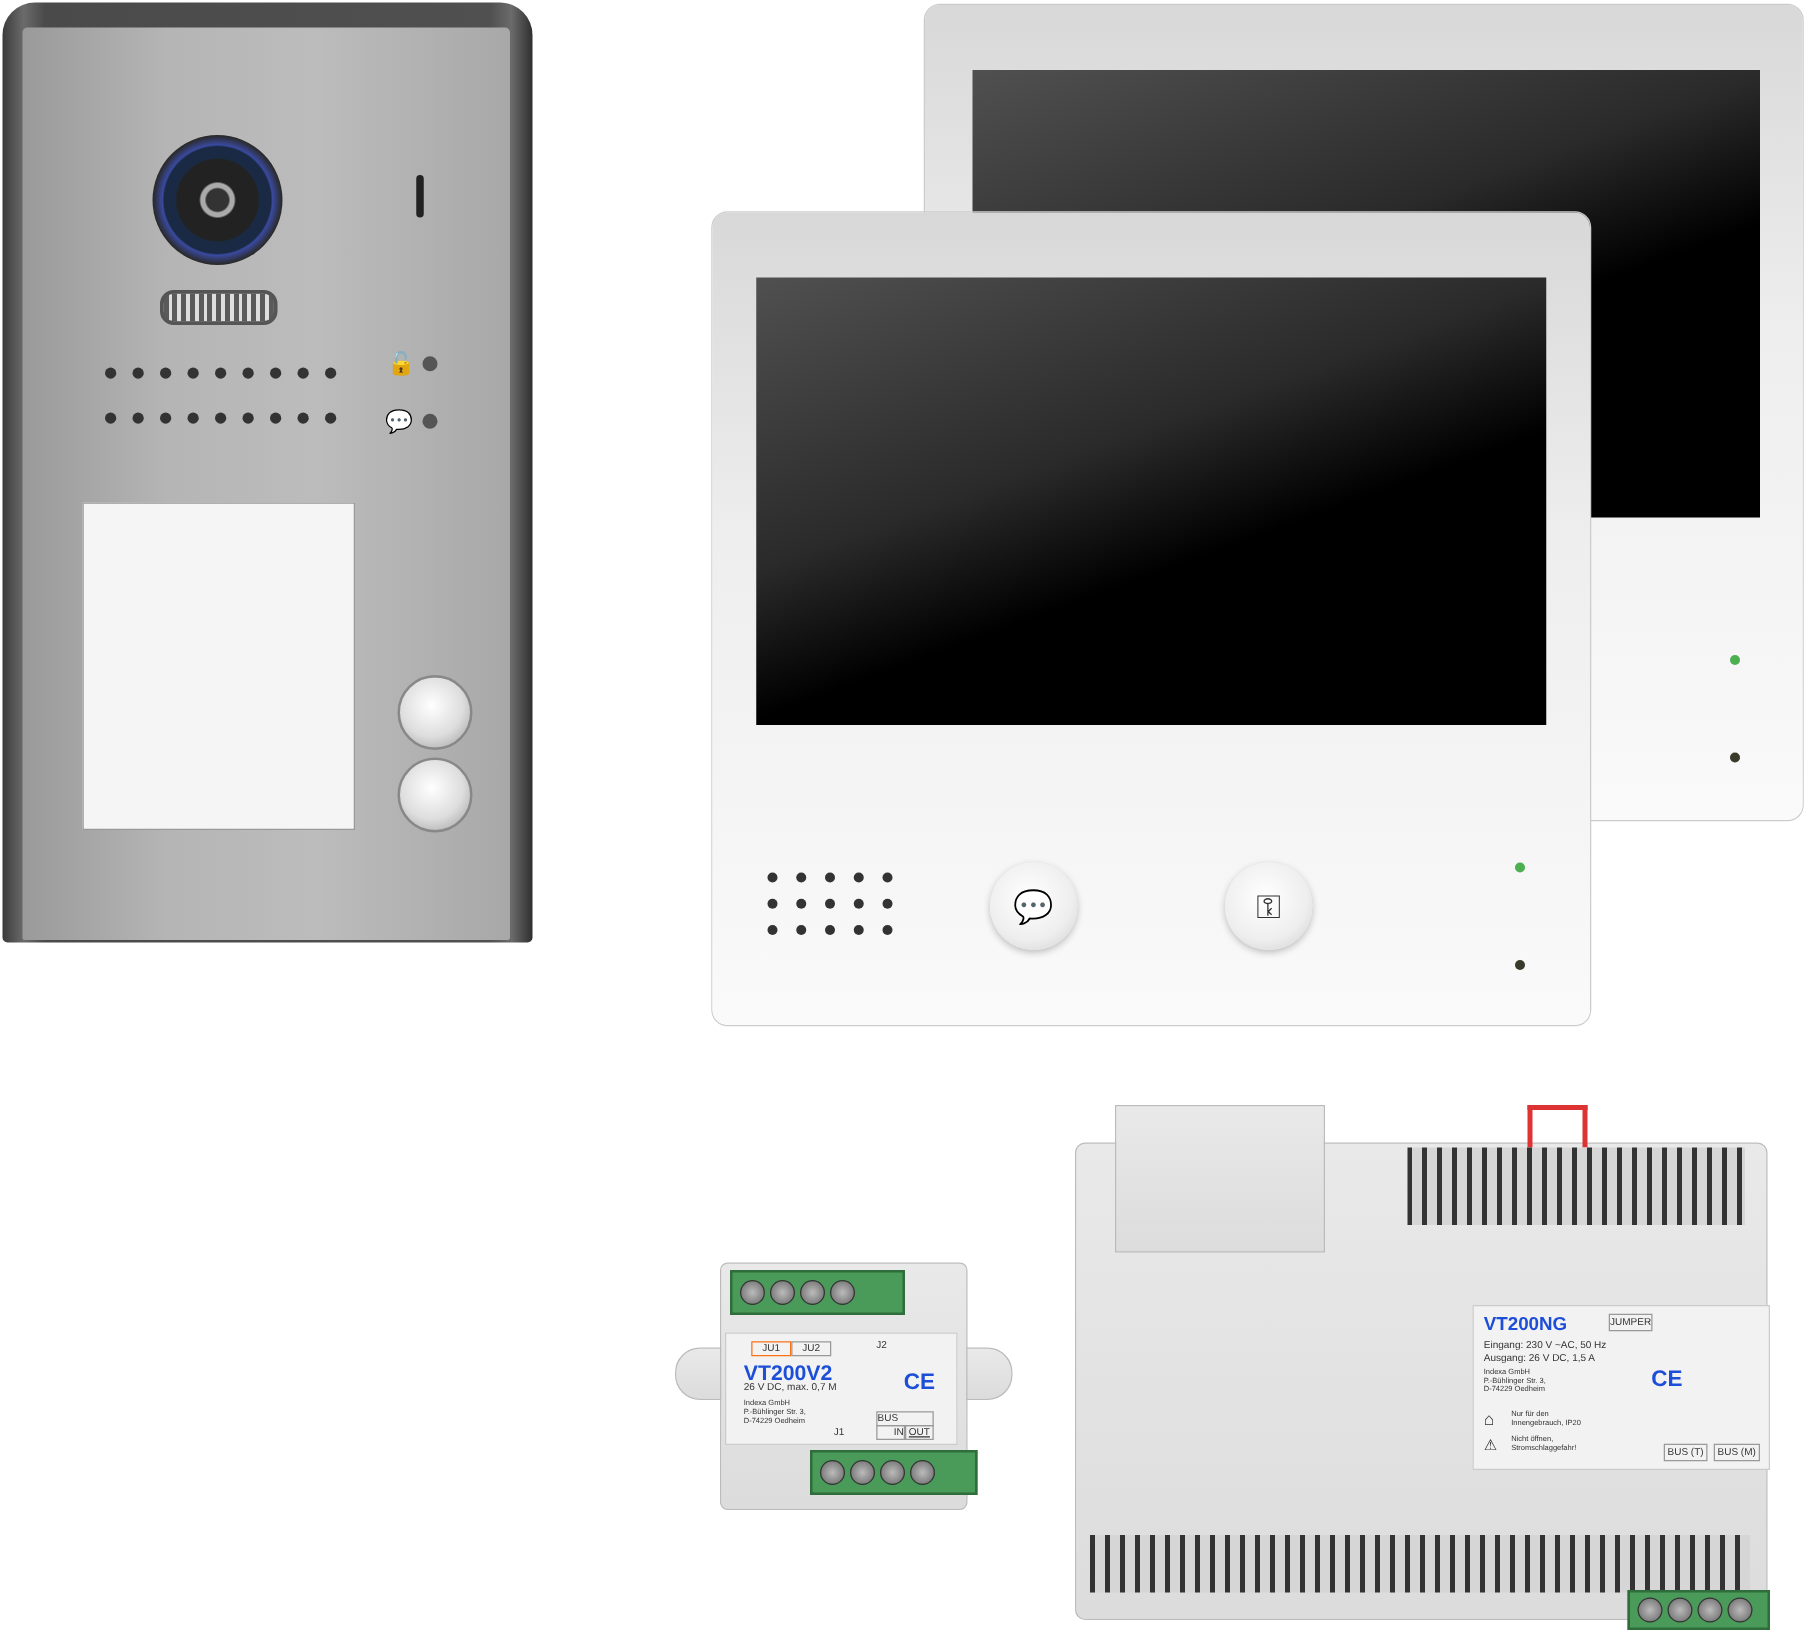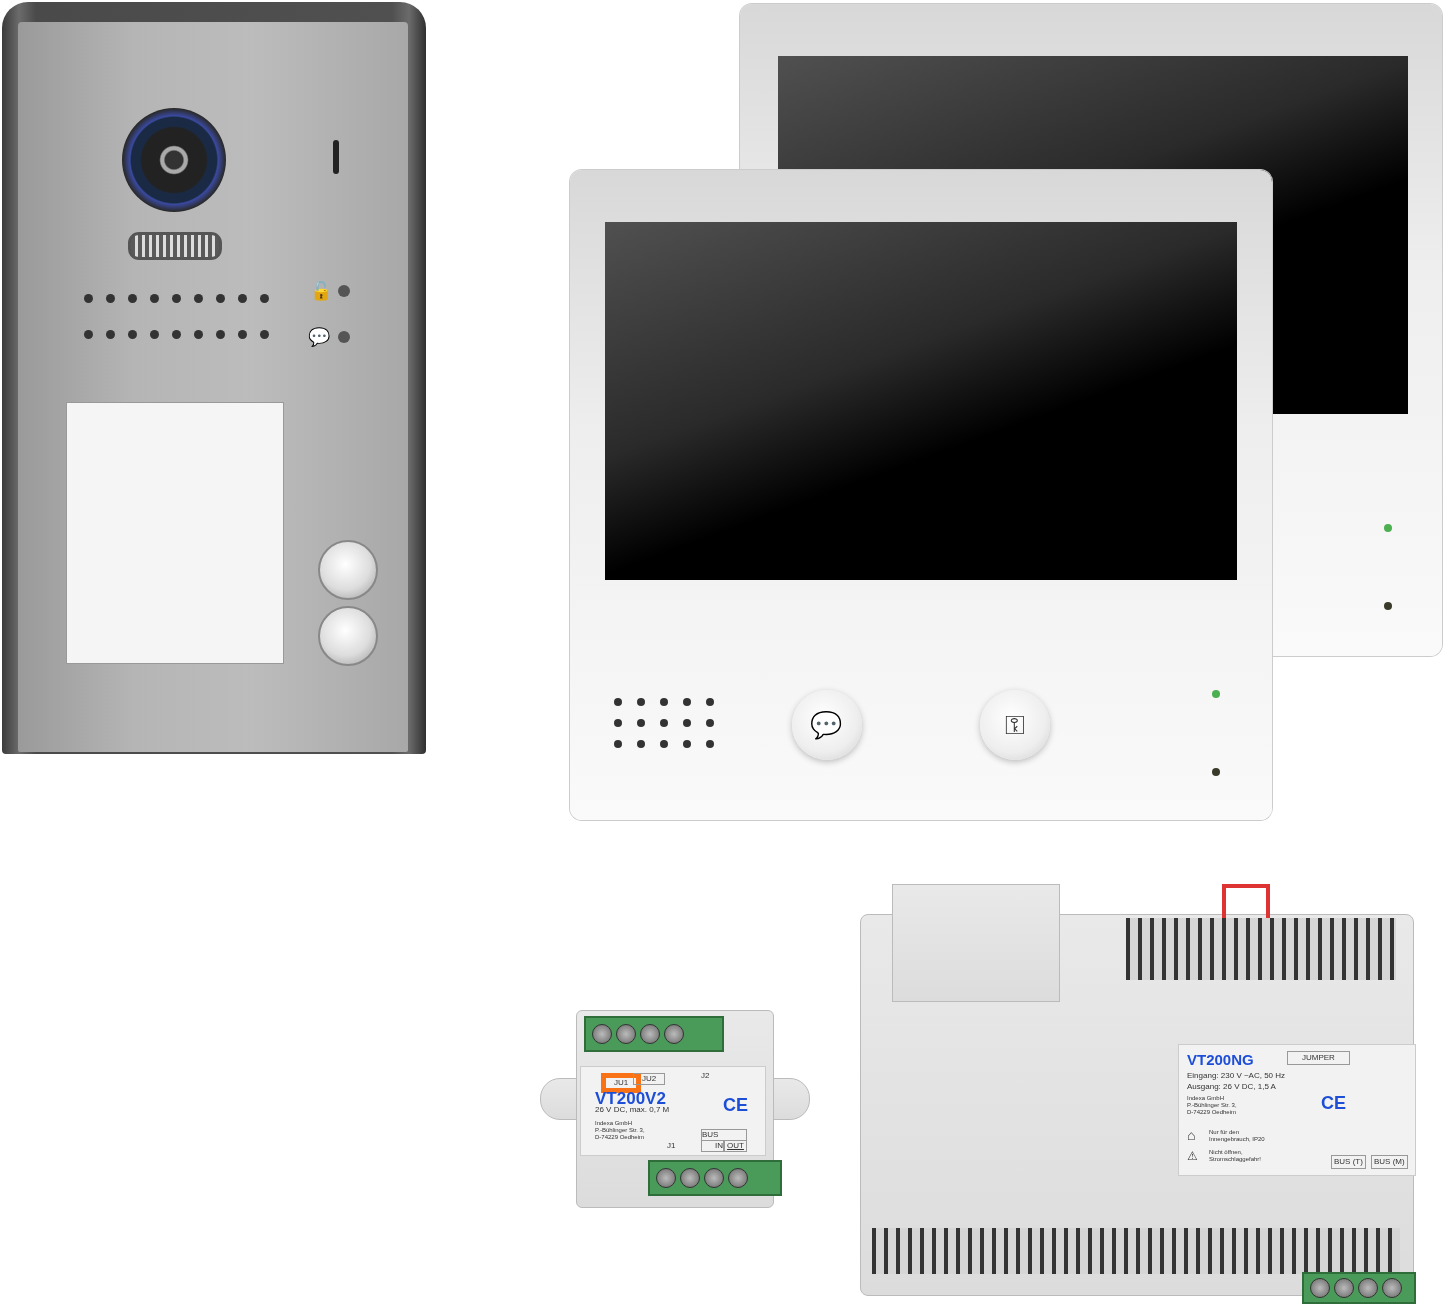--- a/index.html
+++ b/index.html
@@ -108,21 +108,21 @@
     <div class="screw"></div>
     <div class="screw"></div>
   </div>
 <div class="abs terminal" style="left:648px;top:1160px;width:118px;height:32px;">
     <div class="screw"></div>
     <div class="screw"></div>
     <div class="screw"></div>
     <div class="screw"></div>
   </div>
 <div class="abs label" style="left:580px;top:1066px;width:184px;height:88px;">
-  <div class="abs small" style="left:20px;top:6px;width:30px;border:5px solid #f97316;text-align:center;">JU1</div>
+  <div class="abs small" style="left:20px;top:6px;width:30px;border:1px solid #f97316;text-align:center;">JU1</div>
   <div class="abs small" style="left:52px;top:6px;width:30px;border:1px solid #999;text-align:center;">JU2</div>
   <div class="abs small" style="left:120px;top:4px;">J2</div>
   <div class="abs model" style="left:14px;top:22px;font-size:17px;">VT200V2</div>
   <div class="abs small" style="left:14px;top:38px;">26 V DC, max. 0,7 M</div>
   <div class="abs small" style="left:14px;top:53px;font-size:6px;line-height:7px;">
     <div>Indexa GmbH</div>
       <div>P.-Bühlinger Str. 3,</div>
       <div>D-74229 Oedheim</div>
   </div>
   <div class="abs small" style="left:86px;top:74px;">J1</div>
@@ -138,21 +138,21 @@
 <div class="abs vent" style="left:1126px;top:918px;width:270px;height:62px;"></div>
 <div class="abs vent" style="left:872px;top:1228px;width:528px;height:46px;"></div>
 <div class="abs terminal" style="left:1302px;top:1272px;width:98px;height:28px;">
     <div class="screw"></div>
     <div class="screw"></div>
     <div class="screw"></div>
     <div class="screw"></div>
   </div>
 <div class="abs label" style="left:1178px;top:1044px;width:236px;height:130px;">
   <div class="abs model" style="left:8px;top:6px;font-size:15px;">VT200NG</div>
-  <div class="abs small" style="left:108px;top:6px;border:1px solid #999;padding:1px 14px;">JUMPER</div>
+  <div class="abs small" style="left:108px;top:6px;border:1px solid #999;padding:1px 0;">JUMPER</div>
   <div class="abs small" style="left:8px;top:26px;">Eingang: 230 V ~AC, 50 Hz</div>
   <div class="abs small" style="left:8px;top:37px;">Ausgang: 26 V DC, 1,5 A</div>
   <div class="abs" style="left:8px;top:50px;font-size:6px;line-height:7px;">
     <div>Indexa GmbH</div>
       <div>P.-Bühlinger Str. 3,</div>
       <div>D-74229 Oedheim</div>
   </div>
   <div class="abs" style="left:8px;top:82px;font-size:14px;">⌂</div>
   <div class="abs" style="left:30px;top:84px;font-size:6px;line-height:7px;">
       <div>Nur für den</div>

